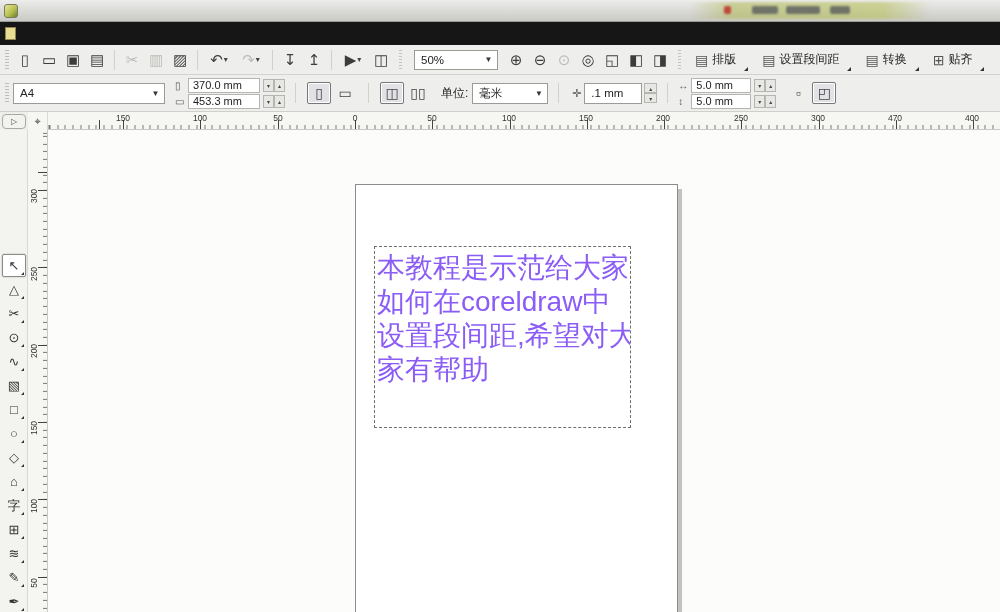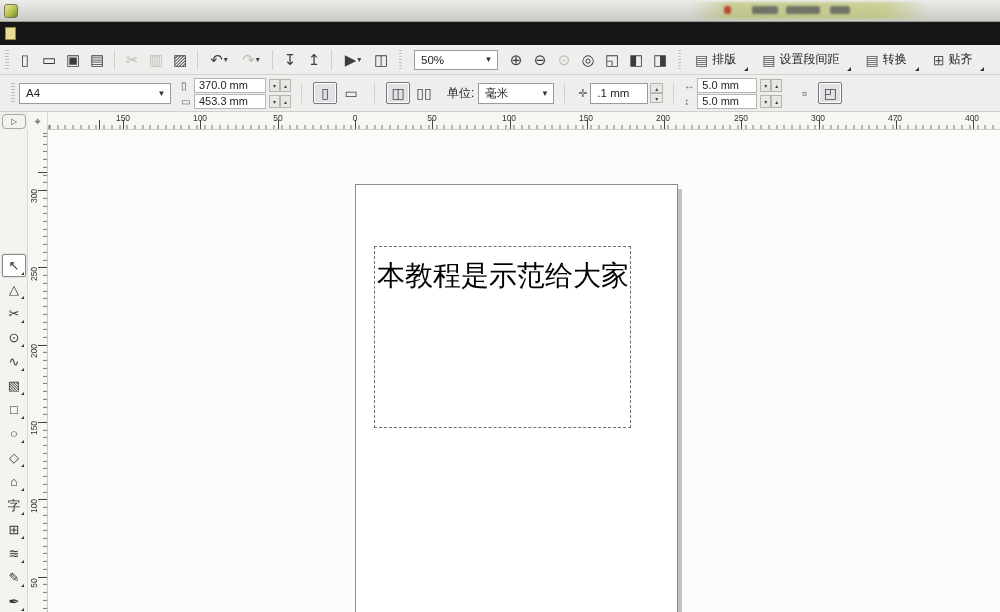--- a/index.html
+++ b/index.html
@@ -50,21 +50,21 @@
     display:flex; align-items:center; justify-content:center; font-size:8px; color:#333; }
   #zoom-combo { width:84px; margin:0 6px; }
   .lbl-btn { display:inline-flex; align-items:center; gap:4px; height:24px; padding:0 8px;
     font-size:12px; color:#222; flex:0 0 auto; position:relative; margin-right:10px; }
   .lbl-btn .glyph { font-size:14px; color:#555; }
   .lbl-btn .corner { position:absolute; right:-4px; bottom:1px; width:0; height:0;
     border-left:4px solid transparent; border-bottom:4px solid #333; }
 
   
   #propbar { position:absolute; left:0; top:75px; width:1000px; height:37px;
-    background:#eeeeec; border-bottom:1px solid #cfcfcb; display:flex; align-items:center; padding-left:9px; }
+    background:#eeeeec; border-bottom:1px solid #cfcfcb; display:flex; align-items:center; padding-left:3px; }
   #paper-combo { width:152px; height:21px; }
   .sizeblock { display:flex; flex-direction:column; justify-content:center; margin-left:10px; gap:1px; }
   .sizerow { display:flex; align-items:center; height:15px; }
   .sizerow .micon { font-size:10px; color:#555; width:13px; }
   .sizerow .field { width:72px; height:15px; background:#fff; border:1px solid #b5b5b1;
     font-size:11px; color:#222; padding-left:4px; display:flex; align-items:center; }
   .spinpair { display:flex; margin-left:3px; }
   .spinpair span { width:11px; height:13px; border:1px solid #b5b5b1; background:#e7e7e3;
     font-size:6px; color:#444; display:flex; align-items:center; justify-content:center; }
   .sqbtn { width:24px; height:22px; display:inline-flex; align-items:center; justify-content:center;
@@ -112,22 +112,22 @@
   #vruler .major { position:absolute; top:0; bottom:0; right:0; width:9px;
     background:repeating-linear-gradient(to bottom,#444 0 1px, transparent 1px 77.3px);
     background-position-y:60px; }
   .vlab { position:absolute; left:-3px; width:20px; height:12px; text-align:center;
     font-size:8.5px; color:#333; transform:rotate(-90deg); }
   #canvas { position:absolute; left:48px; top:18px; right:0; bottom:0; background:#fcfcfa; }
   #page { position:absolute; left:307px; top:54px; width:323px; height:470px;
     background:#fff; border:1px solid #8c8c88; box-shadow:4px 5px 0 #c2c2be; }
   #text-frame { position:absolute; left:18px; top:61px; width:257px; height:182px;
     border:1px dashed #6e6e6a; padding:4px 0 0 2px; overflow:hidden; }
-  .tline { font-size:28px; line-height:34px; color:#000000; white-space:nowrap;
-    letter-spacing:0; font-family:"Liberation Sans", sans-serif;margin-top:8px; }
+  .tline { font-size:28px; line-height:34px; color:#8b5cf6; white-space:nowrap;
+    letter-spacing:0; font-family:"Liberation Sans", sans-serif; }
 </style>
 </head>
 <body>
 
 <div id="titlebar">
   <span id="app-icon"></span>
   <span id="watermark">
     <i class="red"></i>
       <i class="w1"></i>
       <i class="w2"></i>
@@ -434,17 +434,20 @@
         <span class="vlab" style="top: 447px;">50</span>
       </div>
   </div>
 
   <div id="canvas">
     <div id="page">
       <div id="text-frame">
         <div>
 
         <div class="tline">本教程是示范给大家</div>
+            <div class="tline">如何在coreldraw中</div>
+            <div class="tline">设置段间距,希望对大</div>
+            <div class="tline">家有帮助</div>
           </div>
       </div>
     </div>
   </div>
 </div>
 
 </body></html>

